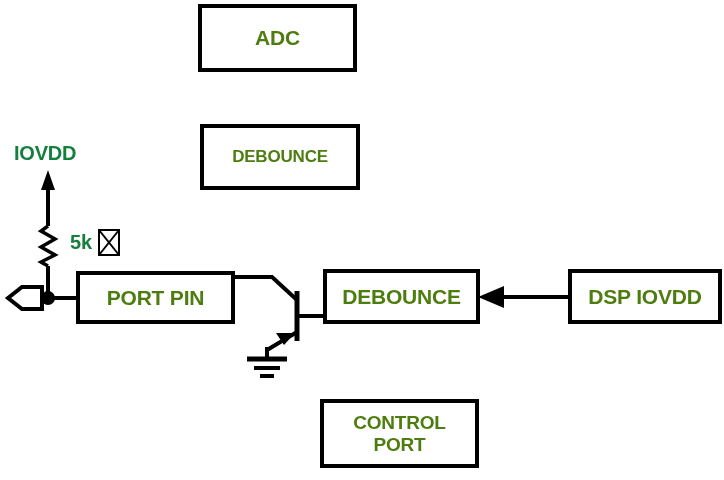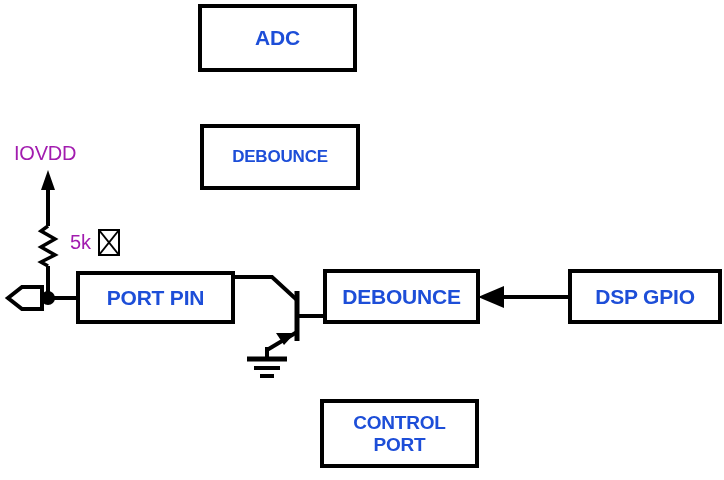--- a/index.html
+++ b/index.html
@@ -61,31 +61,31 @@
     fill: none;
   }
   .box-label {
     position: absolute;
     display: flex;
     align-items: center;
     justify-content: center;
     text-align: center;
     font-family: "Liberation Sans", sans-serif;
     font-weight: bold;
-    color: #1d4ed8;
+    color: #4d7c0f;
     line-height: 1.12;
     letter-spacing: -0.2px;
     white-space: pre-line;
     user-select: none;
   }
   .net-label {
     position: absolute;
     font-family: "Liberation Sans", sans-serif;
-    font-weight: normal;
-    color: #a21caf;
+    font-weight: bold;
+    color: #15803d;
     letter-spacing: -0.2px;
     user-select: none;
   }
 </style>
 </head>
 <body>
 
 <div id="canvas">
 
   <svg id="diagram" viewBox="0 0 724 480">
@@ -135,21 +135,21 @@
   </svg>
 
   <div class="box-label" style="left:200px; top:6px; width:155px; height:64px; font-size:21px;">ADC</div>
 
   <div class="box-label" style="left:202px; top:126px; width:156px; height:62px; font-size:17px;">DEBOUNCE</div>
 
   <div class="box-label" style="left:78px; top:273px; width:155px; height:49px; font-size:21px;">PORT PIN</div>
 
   <div class="box-label" style="left:325px; top:271px; width:153px; height:51px; font-size:21px;">DEBOUNCE</div>
 
-  <div class="box-label" style="left:570px; top:271px; width:150px; height:51px; font-size:21px;">DSP GPIO</div>
+  <div class="box-label" style="left:570px; top:271px; width:150px; height:51px; font-size:21px;">DSP IOVDD</div>
 
   <div class="box-label" style="left:322px; top:401px; width:155px; height:65px; font-size:19px;">CONTROL
 PORT</div>
 
   <div class="net-label" style="left:14px; top:142px; font-size:20px;">IOVDD</div>
 
   <div class="net-label" style="left:70px; top:231px; font-size:20px;">5k</div>
 
 </div>
 

